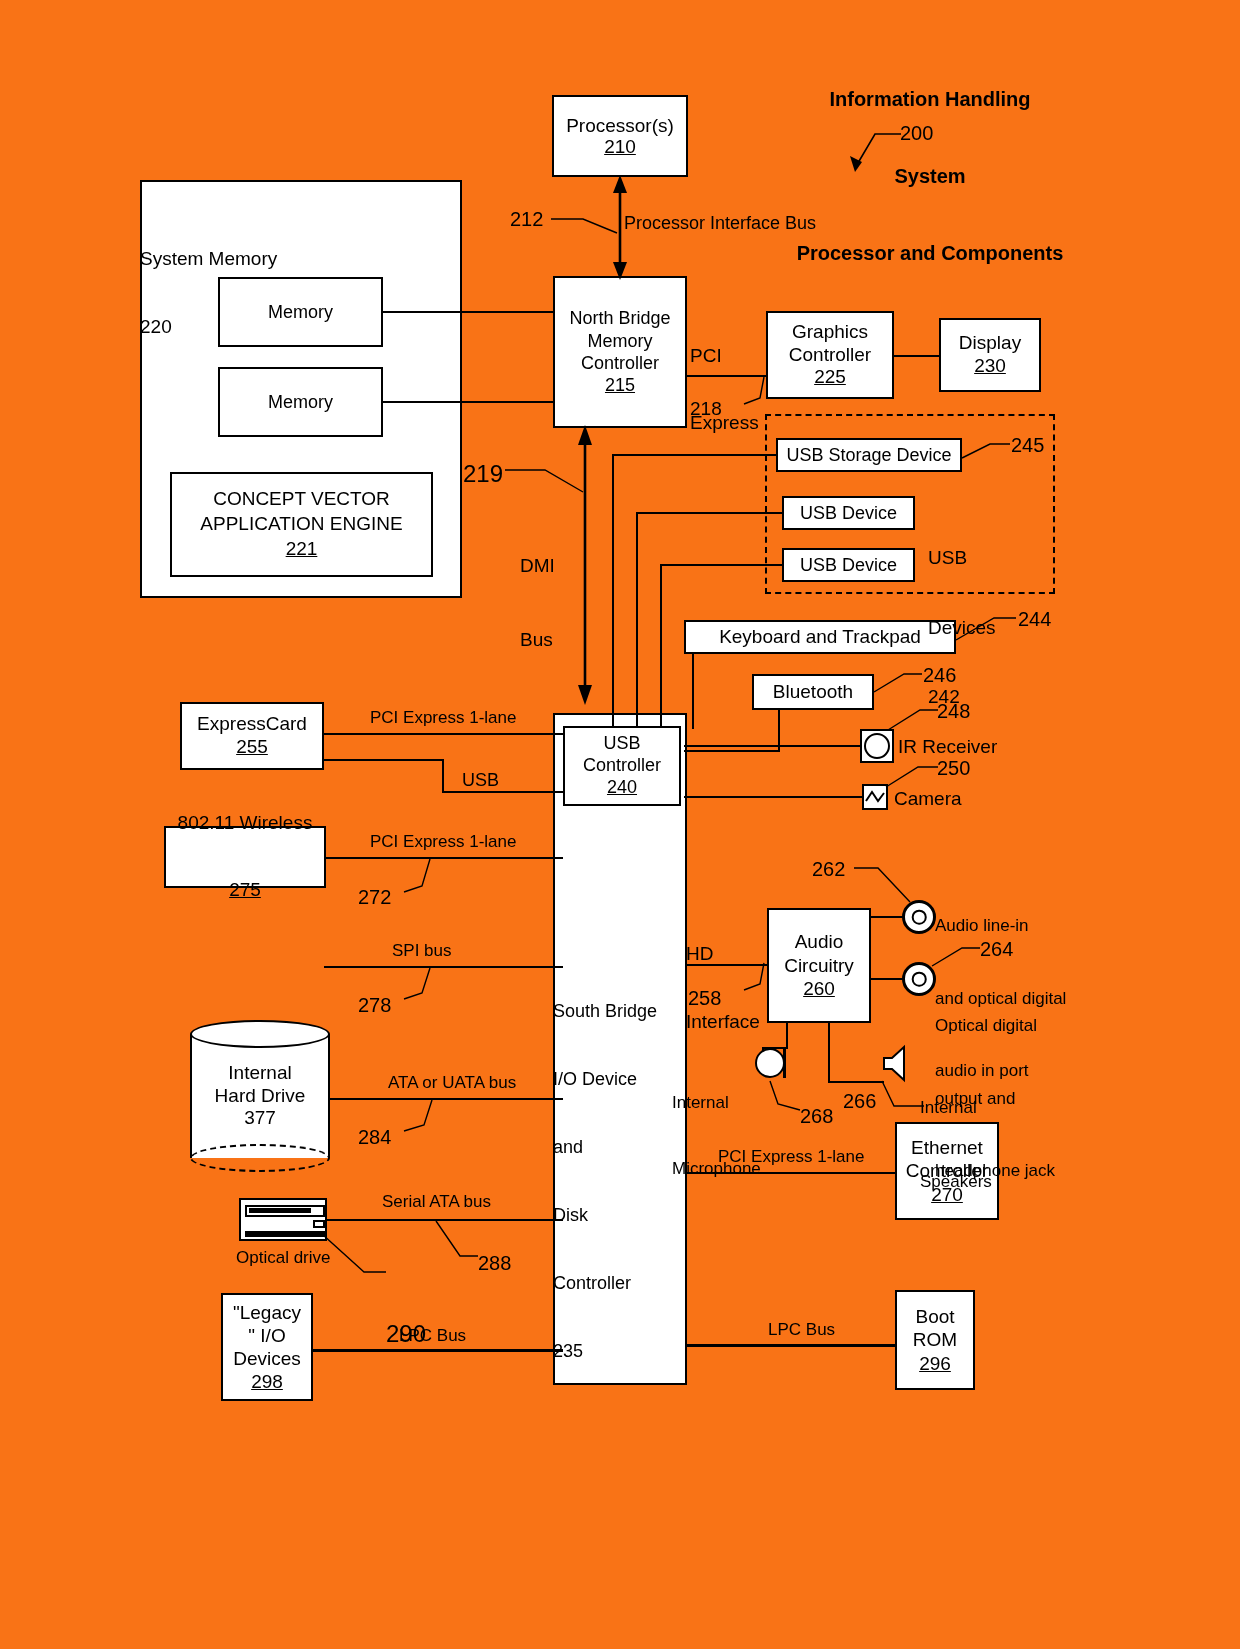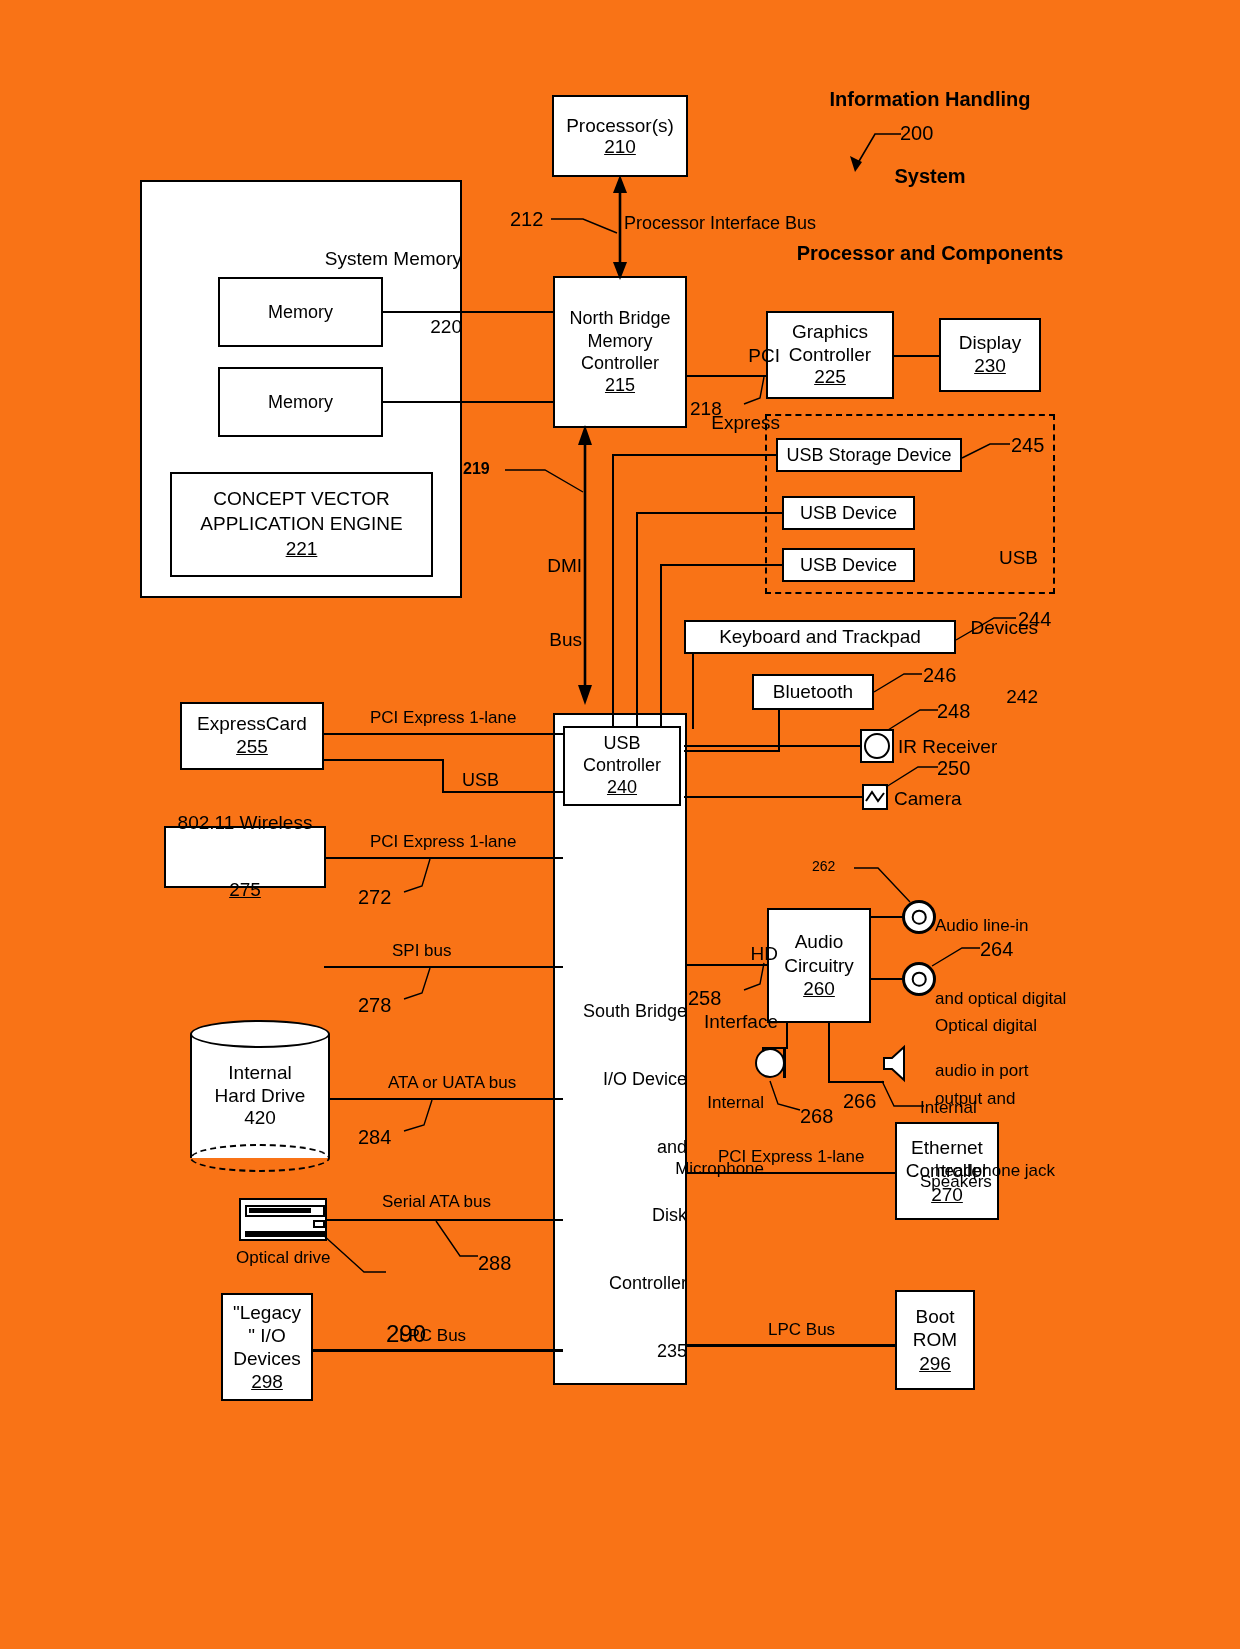--- a/index.html
+++ b/index.html
@@ -32,21 +32,21 @@
   }
   .box .ref {
     text-decoration: underline;
   }
   .lbl {
     position: absolute;
     white-space: pre;
     line-height: 1.15;
     z-index: 6;
   }
-  .lbl.c { text-align: right; }
+  .lbl.c { text-align: left; }
   .lbl.l { text-align: left; }
   .line {
     position: absolute;
     background: #000;
     z-index: 2;
   }
   .h { height: 2px; }
   .v { width: 2px; }
   .thick.h { height: 3px; }
   .lead {
@@ -260,21 +260,21 @@
     <svg width="26" height="280" viewBox="0 0 26 280">
       <line x1="13" y1="8" x2="13" y2="272" stroke="#000" stroke-width="2.6"></line>
       <path d="M13 0 L6 20 L20 20 Z" fill="#000"></path>
       <path d="M13 280 L6 260 L20 260 Z" fill="#000"></path>
     </svg>
   </div>
   <div class="lbl c" style="top:505px;left:520px;width:62px;font-size:19px;line-height:1.3;">
     <div>DMI</div>
     <div>Bus</div>
   </div>
-  <div class="lbl l" style="top:460px;left:463px;font-size:16px;font-weight:bold;">219</div>
+  <div class="lbl l" style="top:460px;left:463px;font-size:24px;">219</div>
   <div class="lead" style="top:466px;left:503px;width:84px;height:32px;">
     <svg width="84" height="32" viewBox="0 0 84 32">
       <path d="M2 4 L42 4 L80 26" stroke="#000" stroke-width="1.4" fill="none"></path>
     </svg>
   </div>
 
   <div class="dashbox" style="top:414px;left:765px;width:290px;height:180px;"></div>
   <div class="box" style="top:438px;left:776px;width:186px;height:34px;font-size:18px;">
     <div>USB Storage Device</div>
   </div>
@@ -412,21 +412,21 @@
     </svg>
   </div>
 
   <div class="cyl" style="top:1020px;left:190px;width:140px;height:152px;">
     <div class="cylbody"></div>
     <div class="cyltop"></div>
     <div class="cylbot"></div>
     <div class="cyltext" style="font-size:19px;">
       <div>Internal</div>
       <div>Hard Drive</div>
-      <div class="ref">420</div>
+      <div class="ref">377</div>
     </div>
   </div>
   <div class="lbl l" style="top:1073px;left:388px;font-size:17px;">ATA or UATA bus</div>
   <div class="line h" style="top:1098px;left:330px;width:233px;"></div>
   <div class="lbl l" style="top:1126px;left:358px;font-size:20px;">284</div>
   <div class="lead" style="top:1099px;left:400px;width:42px;height:38px;">
     <svg width="42" height="38" viewBox="0 0 42 38">
       <path d="M32 1 L24 26 L4 32" stroke="#000" stroke-width="1.4" fill="none"></path>
     </svg>
   </div>
@@ -480,21 +480,21 @@
     <div class="ref">260</div>
   </div>
 
   <div class="line h" style="top:916px;left:871px;width:35px;"></div>
   <div class="jack" style="top:900px;left:902px;width:34px;height:34px;"></div>
   <div class="lbl l" style="top:866px;left:935px;width:200px;font-size:17px;line-height:1.42;">
     <div>Audio line-in</div>
     <div>and optical digital</div>
     <div>audio in port</div>
   </div>
-  <div class="lbl l" style="top:858px;left:812px;font-size:14px;">262</div>
+  <div class="lbl l" style="top:858px;left:812px;font-size:20px;">262</div>
   <div class="lead" style="top:864px;left:852px;width:64px;height:46px;">
     <svg width="64" height="46" viewBox="0 0 64 46">
       <path d="M2 4 L26 4 L58 38" stroke="#000" stroke-width="1.4" fill="none"></path>
     </svg>
   </div>
 
   <div class="line h" style="top:978px;left:871px;width:35px;"></div>
   <div class="jack" style="top:962px;left:902px;width:34px;height:34px;"></div>
   <div class="lbl l" style="top:966px;left:935px;width:200px;font-size:17px;line-height:1.42;">
     <div>Optical digital</div>

